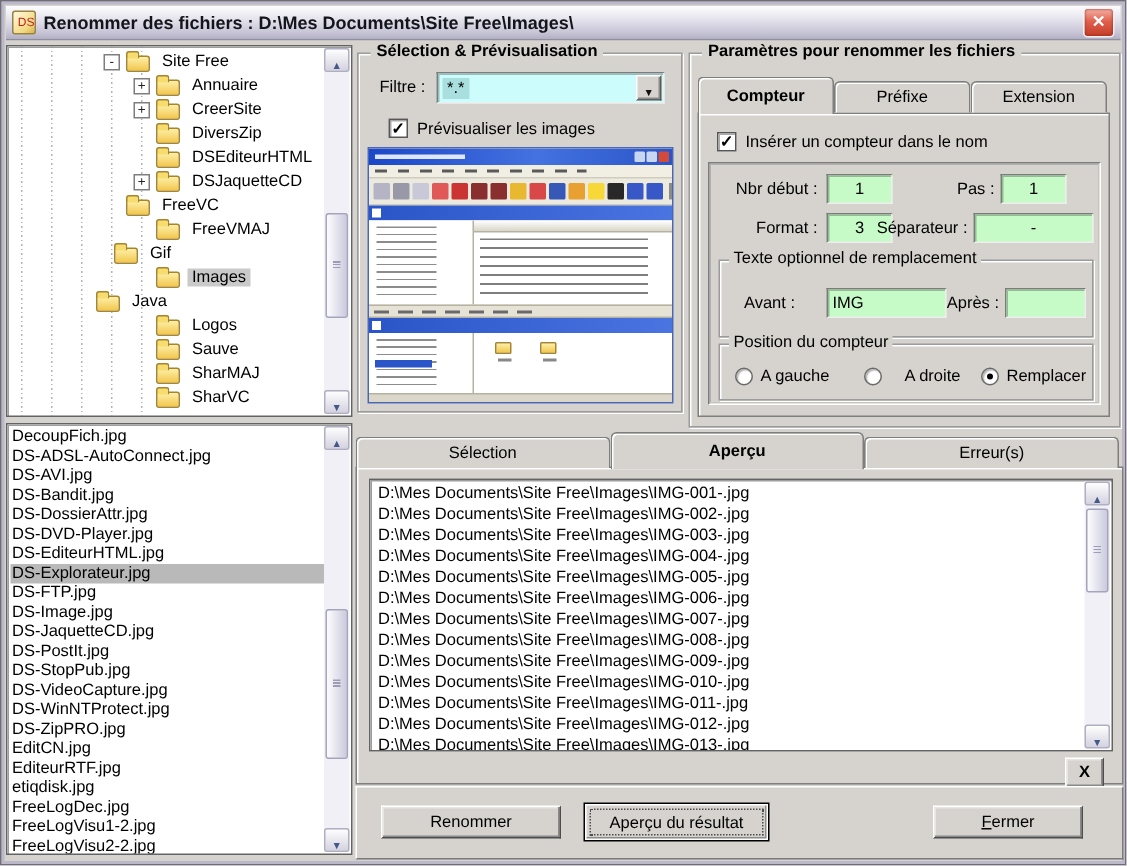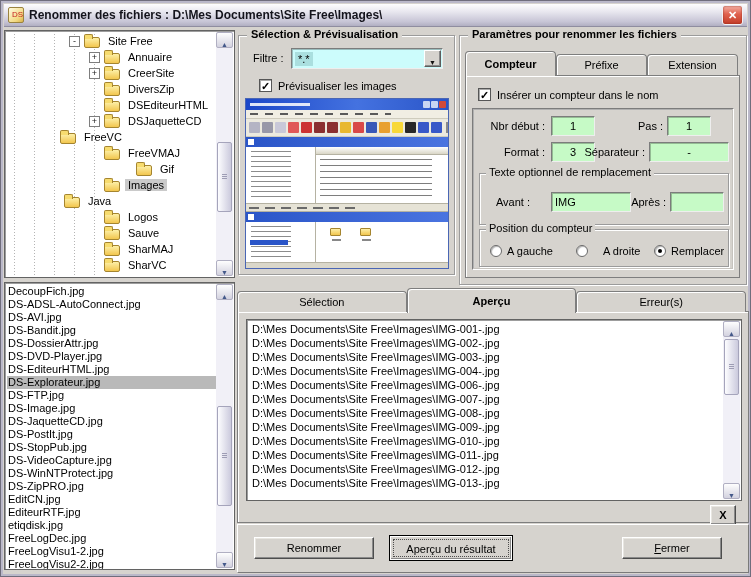--- a/index.html
+++ b/index.html
@@ -212,31 +212,31 @@
           <div class="trow" style="padding-left: 84px;">
             <span class="exp none"></span>
             <span class="folder"></span>
             <span class="tlabel">DSEditeurHTML</span>
           </div>
           <div class="trow" style="padding-left: 84px;">
             <span class="exp">+</span>
             <span class="folder"></span>
             <span class="tlabel">DSJaquetteCD</span>
           </div>
-          <div class="trow" style="padding-left: 40px;">
+          <div class="trow" style="padding-left: 64px;">
             <span class="exp none"></span>
             <span class="folder"></span>
             <span class="tlabel">FreeVC</span>
           </div>
           <div class="trow" style="padding-left: 84px;">
             <span class="exp none"></span>
             <span class="folder"></span>
             <span class="tlabel">FreeVMAJ</span>
           </div>
-          <div class="trow" style="padding-left: 116px;">
+          <div class="trow" style="padding-left: 56px;">
             <span class="exp none"></span>
             <span class="folder"></span>
             <span class="tlabel">Gif</span>
           </div>
           <div class="trow" style="padding-left: 84px;">
             <span class="exp none"></span>
             <span class="folder"></span>
             <span class="tlabel sel">Images</span>
           </div>
           <div class="trow" style="padding-left: 44px;">
@@ -427,20 +427,21 @@
         <div class="tab active">Aperçu</div>
         <div class="tab">Erreur(s)</div>
       </div>
     <div id="result-body" class="tabbody">
       <div id="result-list" class="whitebox" style="position:absolute;">
         <div id="result-rows">
             <div class="rrow">D:\Mes Documents\Site Free\Images\IMG-001-.jpg</div>
             <div class="rrow">D:\Mes Documents\Site Free\Images\IMG-002-.jpg</div>
             <div class="rrow">D:\Mes Documents\Site Free\Images\IMG-003-.jpg</div>
             <div class="rrow">D:\Mes Documents\Site Free\Images\IMG-004-.jpg</div>
+            <div class="rrow">D:\Mes Documents\Site Free\Images\IMG-005-.jpg</div>
             <div class="rrow">D:\Mes Documents\Site Free\Images\IMG-006-.jpg</div>
             <div class="rrow">D:\Mes Documents\Site Free\Images\IMG-007-.jpg</div>
             <div class="rrow">D:\Mes Documents\Site Free\Images\IMG-008-.jpg</div>
             <div class="rrow">D:\Mes Documents\Site Free\Images\IMG-009-.jpg</div>
             <div class="rrow">D:\Mes Documents\Site Free\Images\IMG-010-.jpg</div>
             <div class="rrow">D:\Mes Documents\Site Free\Images\IMG-011-.jpg</div>
             <div class="rrow">D:\Mes Documents\Site Free\Images\IMG-012-.jpg</div>
             <div class="rrow">D:\Mes Documents\Site Free\Images\IMG-013-.jpg</div>
           </div>
         <div class="sb">

